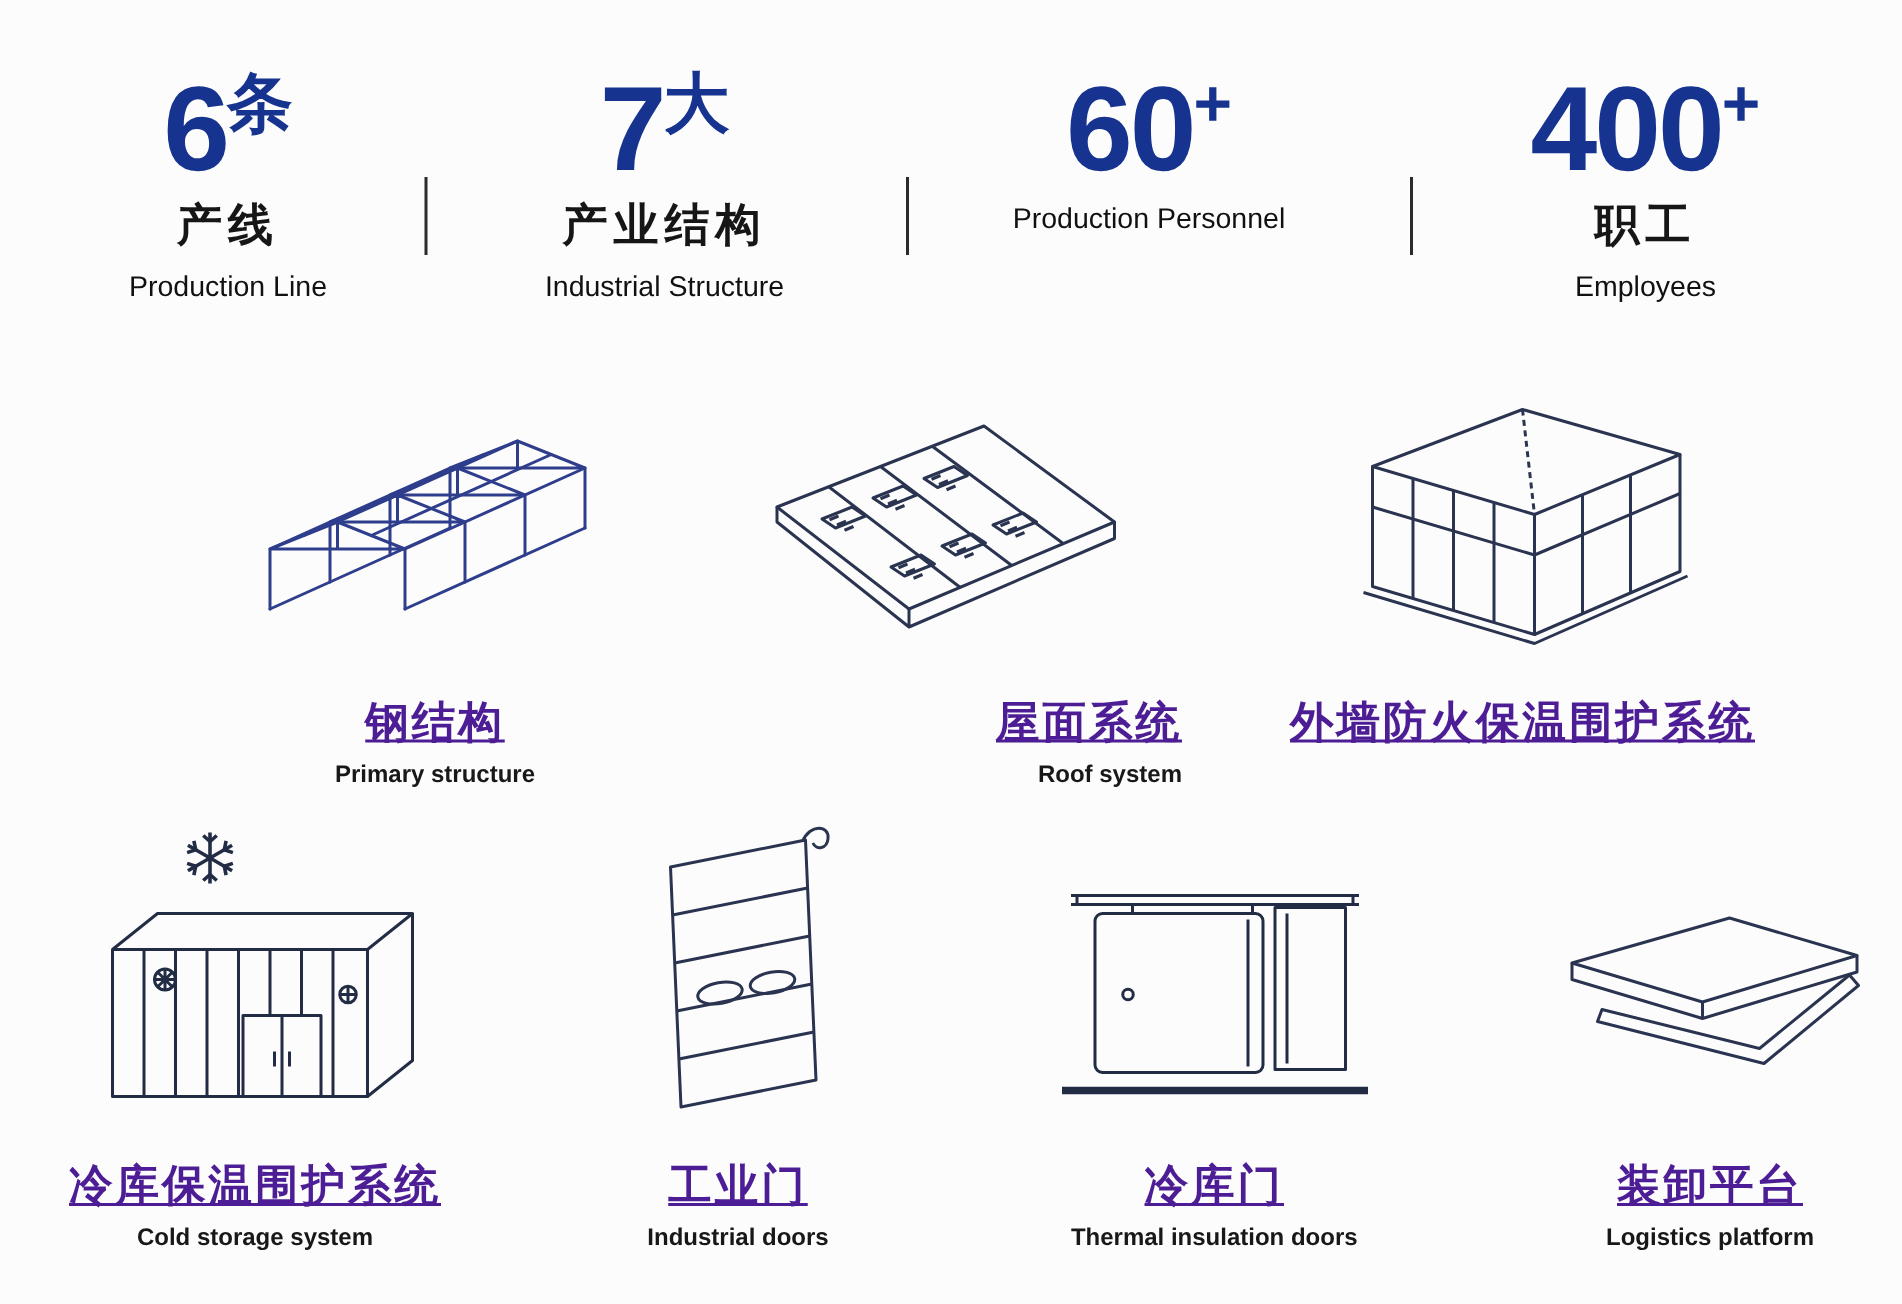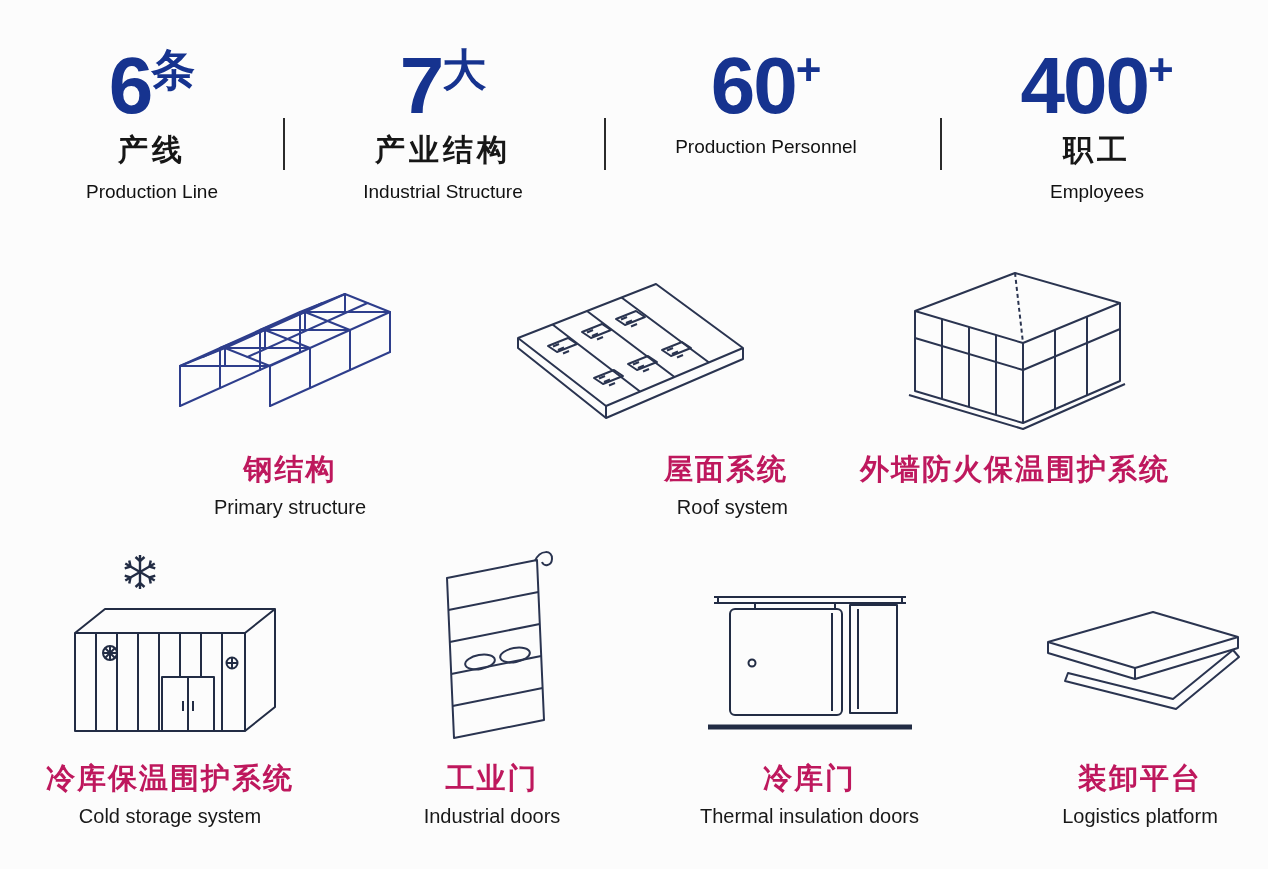--- a/index.html
+++ b/index.html
@@ -13,22 +13,22 @@
   .suffix{font-size:44px;font-weight:800;line-height:1;margin-top:2px;}
   .stat-zh{font-size:30px;font-weight:700;color:#161616;letter-spacing:4px;margin-top:4px;}
   .stat-en{font-size:19px;font-weight:400;color:#111;margin-top:10px;}
   .divider{position:absolute;top:118px;width:2px;height:52px;background:#2b2b2b;}
 
   
   .card{position:absolute;text-align:center;}
   .illus{display:flex;align-items:flex-end;justify-content:center;}
   .r1 .illus{height:200px;}
   .r2 .illus{height:205px;}
-  .p-zh{font-size:29px;font-weight:700;color:#be185d;letter-spacing:2px;margin-top:14px;}
-  .p-en{font-size:20px;font-weight:400;color:#181818;margin-top:6px;}
+  .p-zh{font-size:29px;font-weight:700;color:#4c1d95;letter-spacing:2px;margin-top:26px;text-decoration:underline;}
+  .p-en{font-size:16px;font-weight:700;color:#181818;margin-top:6px;}
   svg{display:block;}
 </style>
 </head>
 <body>
 
 <div class="canvas">
 
   <div class="stat" style="left:12px;">
     <div class="num-row">
       <span class="num">6</span>

